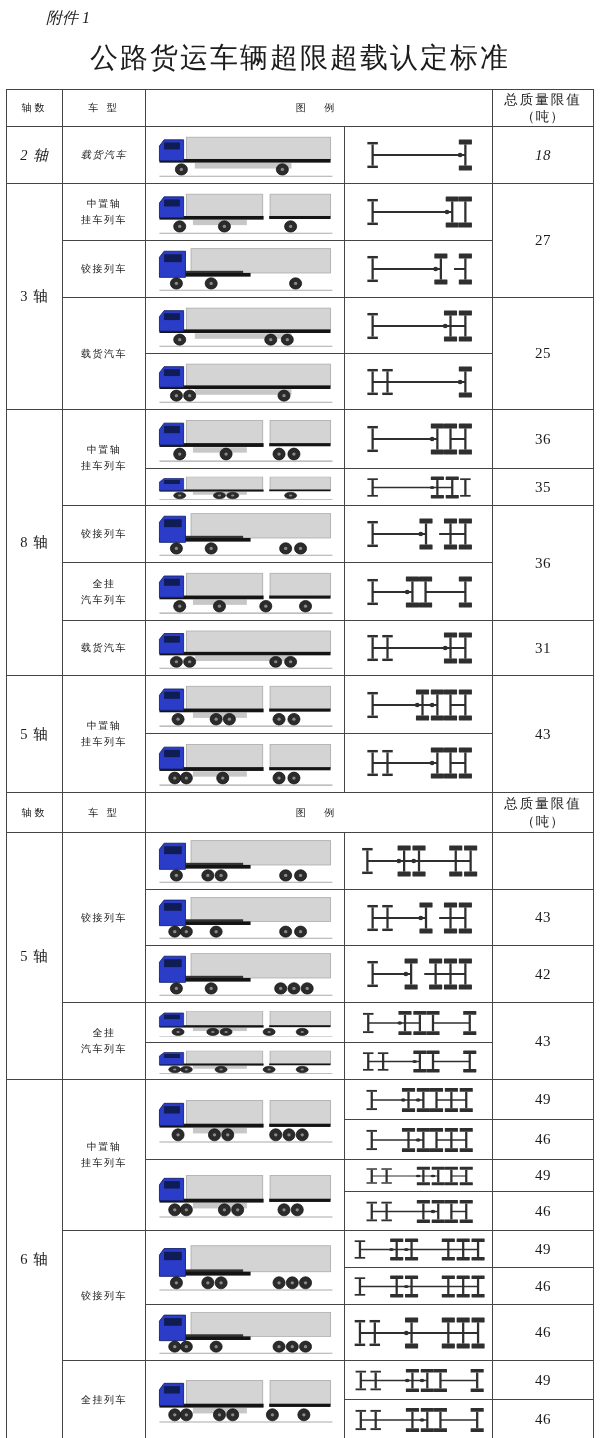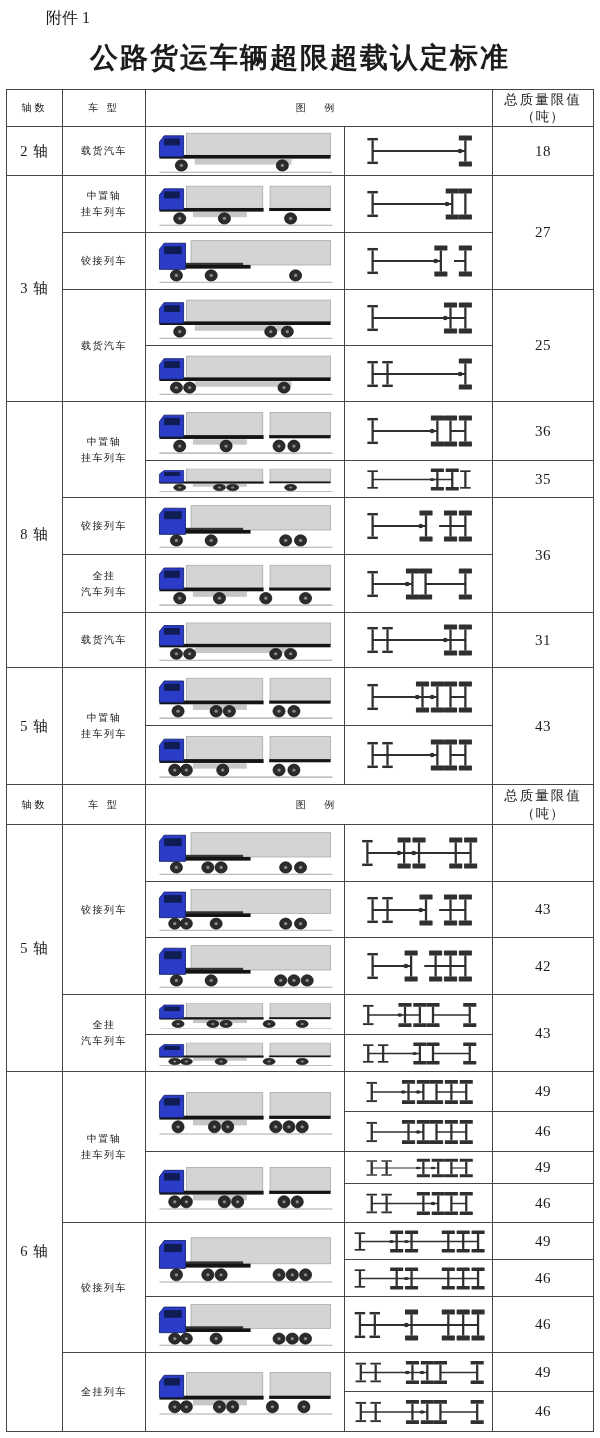--- a/index.html
+++ b/index.html
@@ -1,18 +1,18 @@
 <!DOCTYPE html>
 <html><head>
 <meta charset="utf-8">
 <style>
   html,body{margin:0;padding:0;background:#ffffff;}
   .page{width:600px;font-family:"Liberation Serif","DejaVu Serif",serif;color:#1c1c1c;background:#fff;}
-  .attachment{font-size:16px;padding:8px 0 0 46px;}
-  .doc-title{font-size:28px;font-weight:700;text-align:center;letter-spacing:2px;margin:10px 0 12px 0;}
+  .attachment{font-size:16px;padding:8px 0 0 46px;font-style:italic;}
+  .doc-title{font-size:28px;font-weight:400;text-align:center;letter-spacing:2px;margin:10px 0 12px 0;}
   table{border-collapse:collapse;margin:0 auto;table-layout:fixed;width:587px;}
   td,th{border:1px solid #454545;text-align:center;vertical-align:middle;padding:0;font-weight:400;overflow:hidden;}
   .hdr{font-size:10px;letter-spacing:3px;}
   .hdr-legend{letter-spacing:8px;}
   .limit1{font-size:13.5px;letter-spacing:2px;line-height:1.35;font-family:Liberation Serif, serif;}
   .limit2{font-size:13.5px;letter-spacing:1px;line-height:1.2;}
   .axle-cell{font-size:14.5px;letter-spacing:1px;}
   .type-cell{font-size:10px;letter-spacing:1.5px;line-height:1.6;}
   .value-cell{font-size:15px;letter-spacing:.5px;border-radius:24px;}
   .img-cell svg,.diag-cell svg{display:block;margin:0 auto;}
@@ -34,21 +34,21 @@
     <tbody id="standards-body">
         <tr style="height: 37px;">
           <th class="hdr">轴数</th>
           <th class="hdr">车 型</th>
           <th class="hdr hdr-legend" colspan="2">图 例</th>
           <th>
             <div class="limit1">总质量限值</div>
             <div class="limit2">（吨）</div>
           </th>
         </tr>
-        <tr style="height: 49px;">
+        <tr style="height: 57px; font-style: italic;">
           <td class="axle-cell">2 轴</td>
           <td class="type-cell">
             <div>载货汽车</div>
           </td>
           <td class="img-cell">
             <svg viewBox="0 0 200 54" width="186" height="47" preserveAspectRatio="none">
               <line x1="8" y1="50.8" x2="194" y2="50.8" stroke="#aaaaaa" stroke-width="1.2"></line>
               <rect x="37" y="6" width="155" height="26" fill="#d4d4d4" stroke="#b0b0b0" stroke-width="1"></rect>
               <rect x="46" y="35.5" width="104" height="6.5" fill="#c7c7c7"></rect>
               <rect x="8" y="31" width="184" height="4.2" fill="#141414"></rect>

